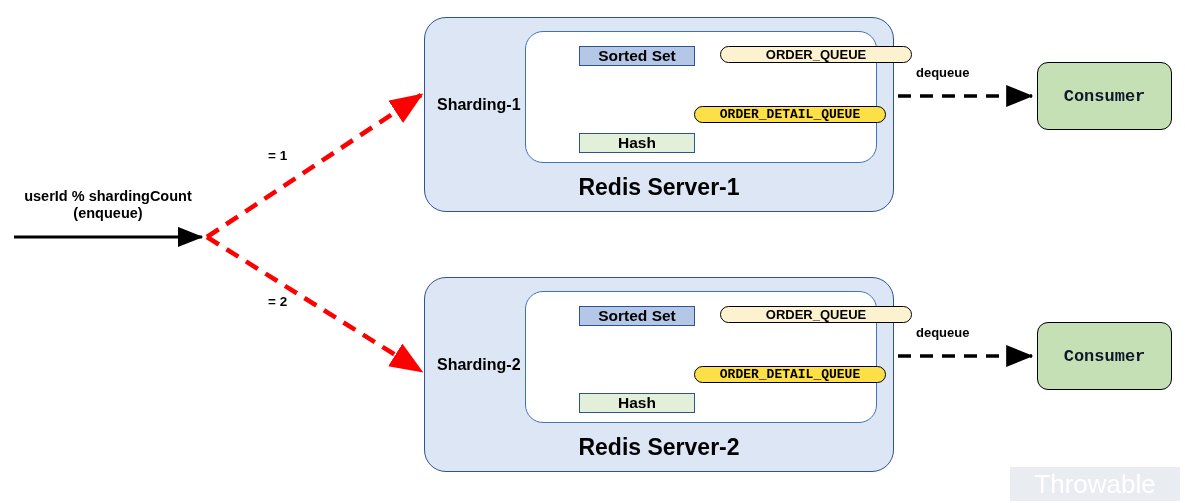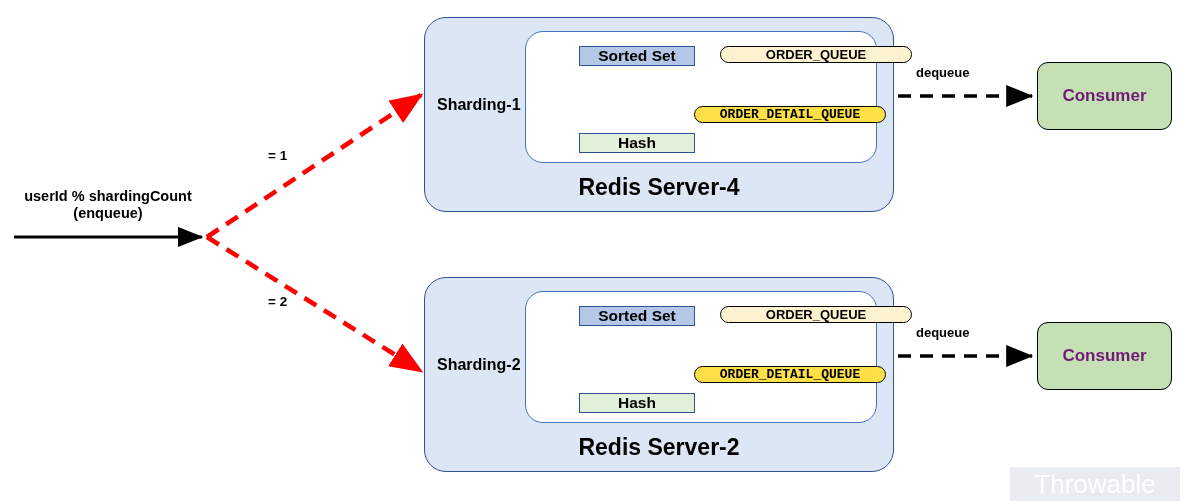--- a/index.html
+++ b/index.html
@@ -157,21 +157,22 @@
     height: 68px;
     background: #c5e0b4;
     border: 1.3px solid #000000;
     border-radius: 11px;
     box-sizing: border-box;
     display: flex;
     align-items: center;
     justify-content: center;
     font-size: 17px;
     font-weight: bold;
-    color: #701a75;
+    color: #0f172a;
+    font-family: Liberation Mono, monospace;
   }
   #consumer-1 { left: 1037px; top: 62px; }
   #consumer-2 { left: 1037px; top: 322px; }
 
   
   .watermark {
     position: absolute;
     left: 1010px;
     top: 467px;
     width: 170px;
@@ -235,21 +236,21 @@
       <div class="struct-row row-top">
         <div class="kind-box kind-sortedset">Sorted Set</div>
         <div class="queue-box queue-order">ORDER_QUEUE</div>
       </div>
       <div class="struct-row row-bottom">
         <div class="kind-box kind-hash">Hash</div>
         <div class="queue-box queue-orderdetail">ORDER_DETAIL_QUEUE</div>
       </div>
     </div>
 
-    <div class="server-title">Redis Server-4</div>
+    <div class="server-title">Redis Server-1</div>
   </div>
 
   <div class="server" id="server-2">
     <div class="sharding-label">Sharding-2</div>
 
     <div class="inner-card">
       <div class="struct-row row-top">
         <div class="kind-box kind-sortedset">Sorted Set</div>
         <div class="queue-box queue-order">ORDER_QUEUE</div>
       </div>

